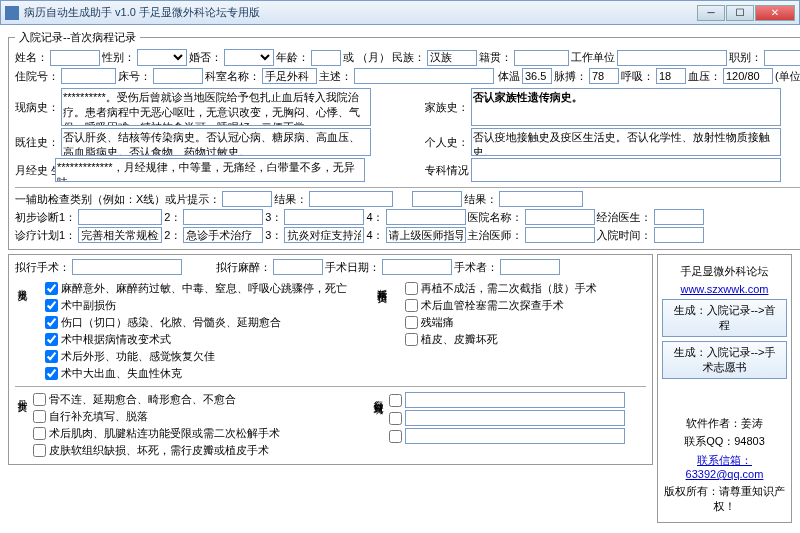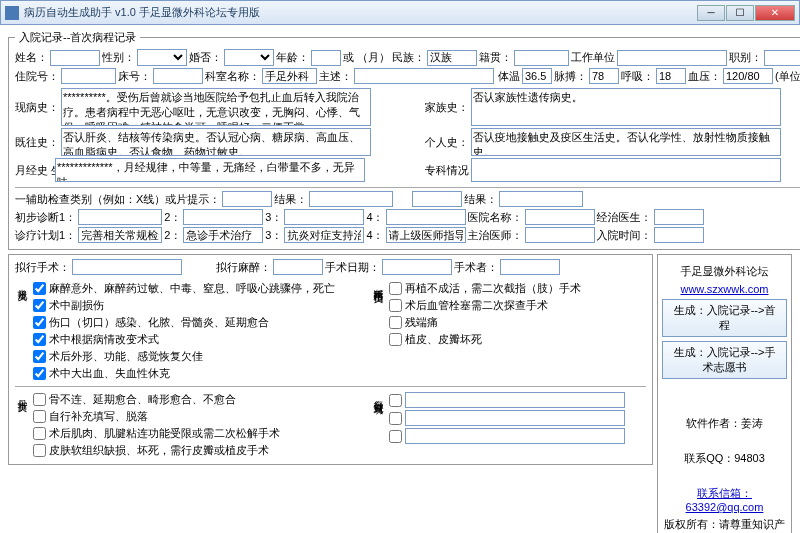--- a/index.html
+++ b/index.html
@@ -102,21 +102,21 @@
           </div>
     <div class="row">
             <label style="width:38px">月经史
 生育史</label>
             <textarea style="width: 310px; height: 24px;">*************，月经规律，中等量，无痛经，白带量不多，无异味。</textarea>
           </div>
   </div>
   <div class="col">
     <div class="row">
             <label>家族史：</label>
-            <textarea style="width: 310px; height: 38px;">否认家族性遗传病史。</textarea>
+            <textarea style="width: 310px; height: 38px; font-weight: bold;">否认家族性遗传病史。</textarea>
           </div>
     <div class="row">
             <label>个人史：</label>
             <textarea style="width: 310px; height: 28px;">否认疫地接触史及疫区生活史。否认化学性、放射性物质接触史。</textarea>
           </div>
     <div class="row">
             <label>专科情况</label>
             <textarea style="width: 310px; height: 24px;"></textarea>
           </div>
   </div>
@@ -175,21 +175,21 @@
             <input type="text" class="w110" style="">
   <span style="width:30px"></span>
   <label>拟行麻醉：</label>
             <input type="text" class="w50" style="">
   <label>手术日期：</label>
             <input type="text" class="w70" style="">
   <label>手术者：</label>
             <input type="text" class="w60" style="">
 </div>
 
-<div style="display:flex;gap:4px;margin-top:4px">
+<div style="display:flex;gap:16px;margin-top:4px">
   <div class="vlabel">常规类</div>
   <div id="cg1" style="flex:1.3">
               <div class="checkrow">
                 <input type="checkbox" checked="" style="">
                 <span>麻醉意外、麻醉药过敏、中毒、窒息、呼吸心跳骤停，死亡</span>
               </div>
               <div class="checkrow">
                 <input type="checkbox" checked="" style="">
                 <span>术中副损伤</span>
               </div>
@@ -270,19 +270,19 @@
 </fieldset>
 </div>
 
 <fieldset class="sidepanel">
   <div style="margin:4px 0">手足显微外科论坛</div>
   <a>www.szxwwk.com</a>
   <button class="btn">生成：入院记录--&gt;首程</button>
   <button class="btn">生成：入院记录--&gt;手术志愿书</button>
   <div style="height:30px"></div>
   <div style="margin:3px 0">软件作者：姜涛</div>
-  <div style="margin:20px 0">联系QQ：94803</div>
+  <div style="margin:3px 0">联系QQ：94803</div>
   <a>联系信箱：63392@qq.com</a>
   <div style="margin:3px 0">版权所有：请尊重知识产权！</div>
 </fieldset>
 </div>
 
 </div>
 
 </body></html>

